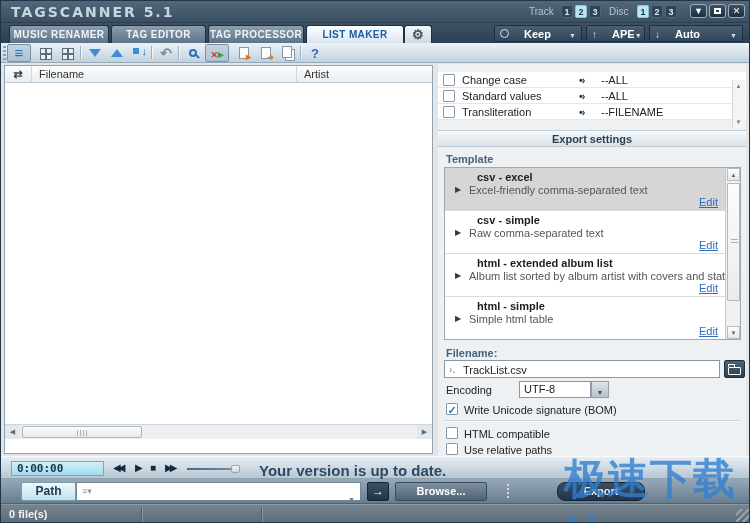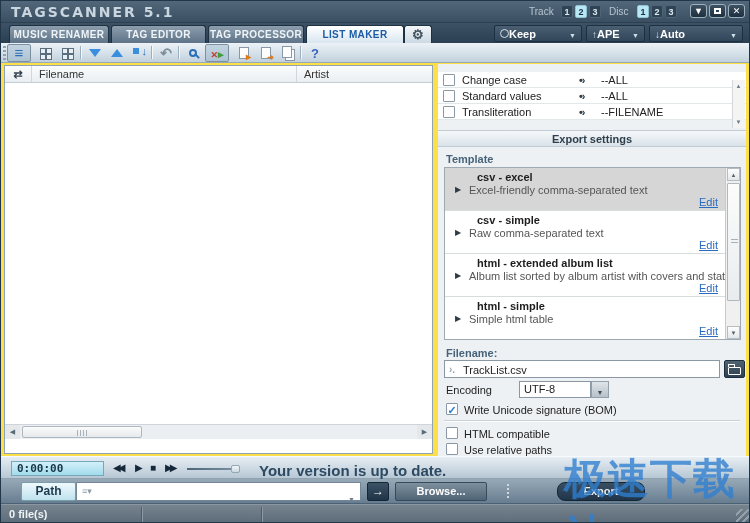--- a/index.html
+++ b/index.html
@@ -1,18 +1,18 @@
 <!DOCTYPE html>
 <html><head>
 <meta charset="utf-8">
 <style>
   * { margin:0; padding:0; box-sizing:border-box; }
   html,body { width:750px; height:523px; overflow:hidden; }
   body { font-family:"Liberation Sans",sans-serif; }
-  #app { position:relative; width:750px; height:523px; background:#fde047; border:1px solid #22364a; overflow:hidden; }
+  #app { position:relative; width:750px; height:523px; background:#e5e5e5; border:1px solid #22364a; overflow:hidden; }
 
   
   .titlebar { position:absolute; left:0; top:0; width:750px; height:22px;
     background:linear-gradient(#52687a,#3a4f61); border-bottom:1px solid #2c4052; }
   .app-title { position:absolute; left:10px; top:3px; font-size:14px; font-weight:bold;
     letter-spacing:2px; color:#c9d6e0; font-family:"DejaVu Sans",sans-serif; }
   .td-label { position:absolute; top:5px; font-size:10px; color:#b6c5d1; }
   .badge { position:absolute; top:4px; width:12px; height:13px; line-height:13px; text-align:center;
     font-size:9px; font-weight:bold; color:#dfe9f0; background:#2e4354; border:1px solid #4e6477; border-radius:2px; cursor:pointer; }
   .badge.active { background:#b9e7f4; color:#13324a; border-color:#8fc4d6; }
@@ -25,21 +25,21 @@
     background:linear-gradient(#3d5264,#2b3f52); }
   .tab { position:absolute; top:2px; height:18px; border:1px solid #1e3142; border-bottom:none;
     border-radius:3px 3px 0 0; background:linear-gradient(#8c9ead,#5e7387); color:#eef4f8;
     font-size:10px; font-weight:bold; text-align:center; line-height:17px; letter-spacing:.4px; cursor:pointer; }
   .tab.active { background:linear-gradient(#ffffff,#d9e6f0); color:#1b5ca5; }
   .tab.geartab { background:linear-gradient(#f2f6f9,#ccd9e3); color:#42525f; font-size:12px; }
   .gear-glyph::before { content:"⚙"; font-size:13px; }
   .qsdrop { position:absolute; top:2px; height:17px; background:linear-gradient(#4a5f71,#31465a);
     border:1px solid #1d3041; border-radius:2px; color:#fff; font-size:11px; font-weight:bold;
     display:flex; align-items:center; padding:0 5px; cursor:pointer; }
-  .qsdrop .lbl { flex:1; padding-left:0; }
+  .qsdrop .lbl { flex:1; padding-left:15px; }
   .caret::before { content:"▼"; font-size:7px; color:#cfdde6; }
   .circle-icon { display:inline-block; width:9px; height:9px; border:1.5px solid #cfe0ea; border-radius:50%; }
   .updown::before { font-size:10px; color:#cfe6f2; font-weight:bold; }
   .up-glyph::before { content:"↑"; }
   .down-glyph::before { content:"↓"; }
 
   
   .toolbar { position:absolute; left:0; top:42px; width:750px; height:20px;
     background:linear-gradient(#ecf2f7,#c2d1dd); border-bottom:1px solid #96a9b8; }
   .grip { position:absolute; left:2px; top:3px; width:3px; height:14px;

